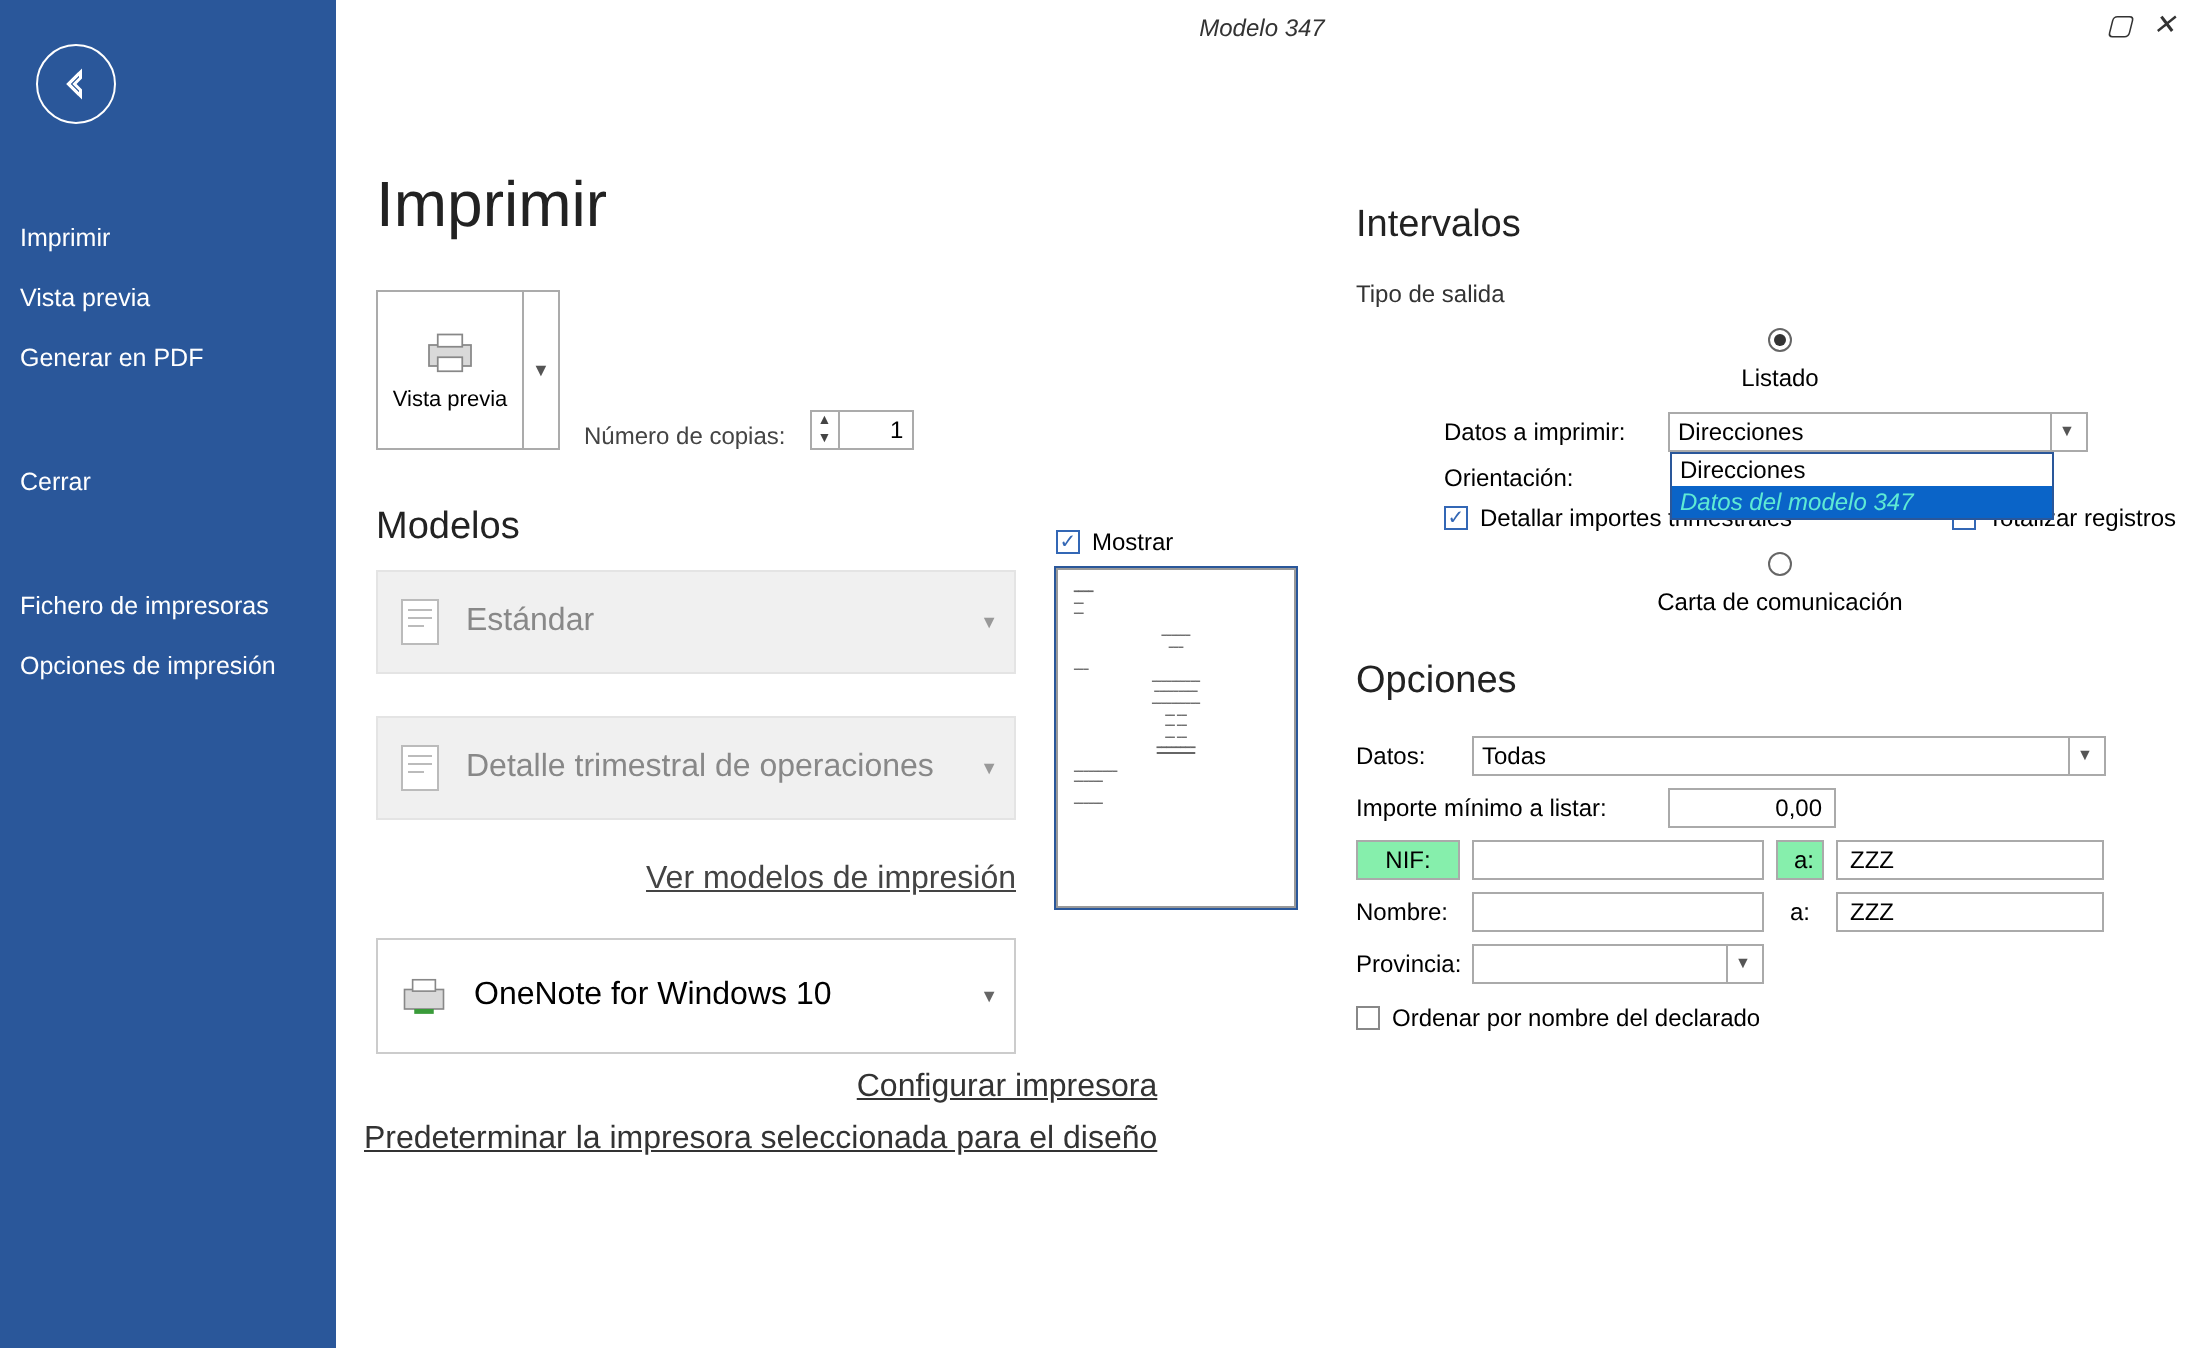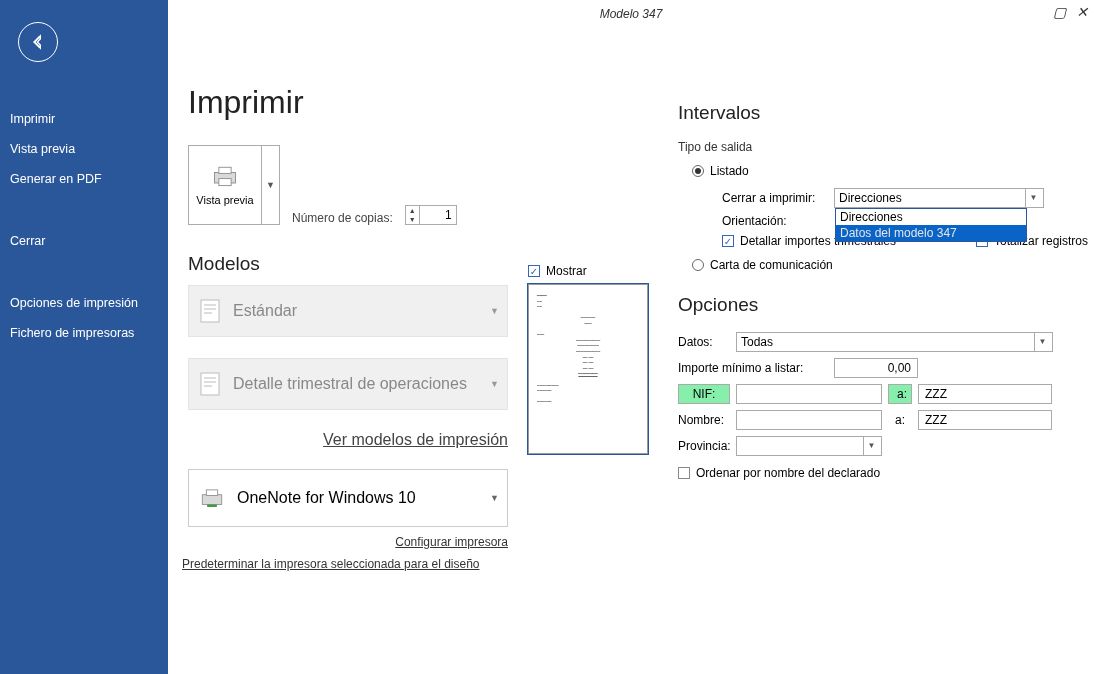--- a/index.html
+++ b/index.html
@@ -42,36 +42,36 @@
 .center-col { position: absolute; left: 360px; top: 236px; }
 .right-col { position: absolute; left: 510px; top: 74px; width: 410px; }
 
 .mostrar { font-size: 12px; display: flex; align-items: center; gap: 6px; margin-bottom: 6px; }
 .chk { width: 12px; height: 12px; border: 1px solid #3367b5; display: inline-flex; align-items: center; justify-content: center; font-size: 10px; color: #3367b5; }
 .page-preview { width: 120px; height: 170px; border: 1px solid #999; background: #fff; padding: 8px; font-size: 4px; line-height: 1.4; color: #666; box-shadow: 0 0 0 1px #2a579a; }
 
 .impresora { margin-top: 20px; }
 .printer-sel { width: 320px; height: 58px; border: 1px solid #ccc; display: flex; align-items: center; padding: 0 10px; gap: 12px; position: relative; cursor: pointer; }
 .printer-sel .dd { position: absolute; right: 8px; font-size: 9px; color: #666; }
-.link-row { text-align: right; font-size: 12px; color: #333; text-decoration: underline; cursor: pointer; margin-top: 8px; }
+.link-row { text-align: right; font-size: 16px; color: #333; text-decoration: underline; cursor: pointer; margin-top: 8px; }
 
 .right-col .section-h { margin-bottom: 16px; }
 .sub-lbl { font-size: 12px; color: #333; margin-bottom: 10px; }
-.radio-row { display: flex; align-items: center; gap: 6px; font-size: 12px; margin-bottom: 10px; padding-left: 14px; }
+.radio-row { display: flex; align-items: center; gap: 6px; font-size: 12px; margin-bottom: 10px; padding-left: 14px; flex-direction: column; }
 .radio { width: 12px; height: 12px; border: 1px solid #666; border-radius: 50%; display: inline-flex; align-items: center; justify-content: center; }
 .radio.checked::after { content:''; width:6px; height:6px; background:#333; border-radius:50%; }
 .indent { padding-left: 44px; }
 .field-row { display: flex; align-items: center; gap: 8px; font-size: 12px; margin-bottom: 6px; }
 .field-row label { min-width: 104px; }
 .select { border: 1px solid #aaa; height: 20px; display: flex; align-items: center; padding: 0 4px; position: relative; background:#fff; cursor:pointer; }
 .select .caret { position: absolute; right: 2px; width: 16px; text-align:center; font-size: 8px; color:#555; border-left:1px solid #aaa; height:18px; line-height:18px; }
 .dropdown-open { position: relative; }
 .dropdown-list { position: absolute; top: 19px; left: 0; right: 16px; border: 1px solid #2a579a; background: #fff; z-index: 10; }
 .dropdown-list div { padding: 1px 4px; font-size: 12px; cursor: pointer; }
-.dropdown-list .sel { background: #0a64c8; color: #e5e5e5; }
+.dropdown-list .sel { background: #0a64c8; color: #5eead4; font-style: italic; }
 .chk-row { display: flex; align-items: center; gap: 6px; font-size: 12px; }
 .row-split { display: flex; justify-content: space-between; padding-left: 44px; margin-bottom: 10px; }
 
 .opt-grid { font-size: 12px; }
 .opt-row { display: flex; align-items: center; gap: 6px; margin-bottom: 6px; }
 .opt-row .l1 { width: 52px; }
 .text-in { border: 1px solid #aaa; height: 20px; padding: 0 6px; font-size: 12px; background:#fff; }
 .btn-small { border: 1px solid #aaa; height: 20px; padding: 0 8px; background: #86efac; font-size: 12px; cursor: pointer; }
 .num-in { text-align: right; }
 </style>
@@ -93,22 +93,22 @@
         <path d="M14 5l-7 7 7 7" fill="none" stroke="#fff" stroke-width="2"></path>
       </svg>
   </div>
   <div class="nav">
     <div class="nav-item">Imprimir</div>
     <div class="nav-item">Vista previa</div>
     <div class="nav-item">Generar en PDF</div>
     <div class="nav-spacer"></div>
     <div class="nav-item">Cerrar</div>
     <div class="nav-spacer"></div>
+    <div class="nav-item">Fichero de impresoras</div>
     <div class="nav-item">Opciones de impresión</div>
-    <div class="nav-item">Fichero de impresoras</div>
   </div>
 </div>
 
 <div class="main">
   <div class="left-col">
     <div class="h1">Imprimir</div>
 
     <div class="print-row">
       <div class="preview-btn">
         <div class="preview-main">
@@ -194,21 +194,21 @@
   <div class="right-col">
     <div class="section-h">Intervalos</div>
     <div class="sub-lbl">Tipo de salida</div>
 
     <div class="radio-row">
       <span class="radio checked"></span>
       <span>Listado</span>
     </div>
 
     <div class="indent field-row">
-      <label>Cerrar a imprimir:</label>
+      <label>Datos a imprimir:</label>
       <div class="select dropdown-open" style="width:210px;">
         <span>Direcciones</span>
         <span class="caret">▼</span>
         <div class="dropdown-list">
           <div>Direcciones</div>
           <div class="sel">Datos del modelo 347</div>
         </div>
       </div>
     </div>
 

